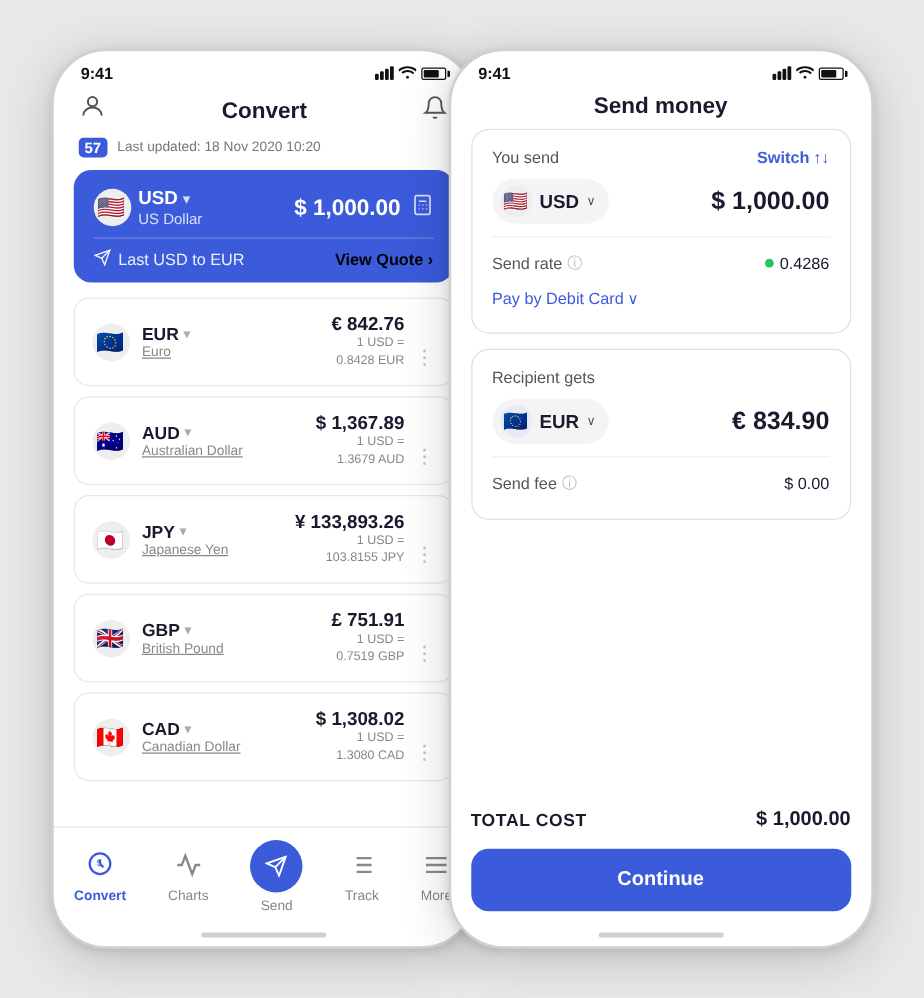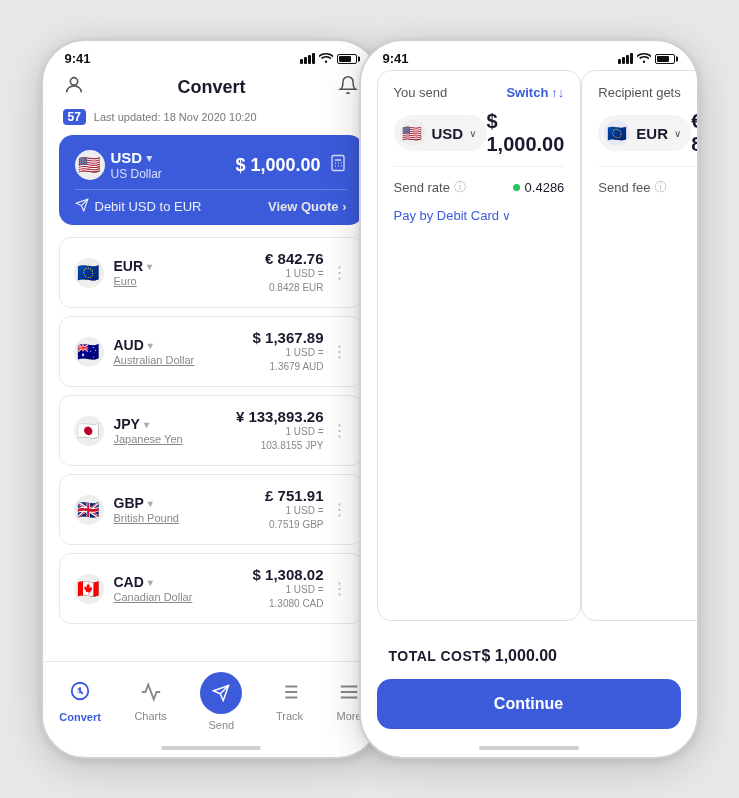--- a/index.html
+++ b/index.html
@@ -167,21 +167,21 @@
       align-items: center;
       margin-top: 8px;
       padding-top: 8px;
       border-top: 1px solid rgba(255,255,255,0.25);
     }
     .send-label {
       display: flex; align-items: center; gap: 6px;
       font-size: 13px; color: rgba(255,255,255,0.9);
     }
     .view-quote {
-      font-size: 13px; font-weight: 600; color: #e5e5e5;
+      font-size: 13px; font-weight: 600; color: #000000;
       display: flex; align-items: center; gap: 2px;
     }
 
     
     .currency-row {
       background: #fff;
       border: 1px solid #e8e8e8;
       border-radius: 12px;
       padding: 12px 14px;
       margin-bottom: 8px;
@@ -193,21 +193,21 @@
       display: flex;
       align-items: center;
       gap: 10px;
     }
     .currency-row-info {}
     .currency-row-code {
       display: flex; align-items: center; gap: 4px;
       font-size: 14px; font-weight: 700; color: #1a1a2e;
     }
     .currency-row-name { font-size: 11px; color: #888; margin-top: 1px; text-decoration: underline; }
-    .currency-row-right { text-align: right; display: flex; align-items: center; gap: 8px; }
+    .currency-row-right { text-align: right; display: flex; align-items: flex-end; gap: 8px; }
     .currency-row-amount { font-size: 15px; font-weight: 700; color: #1a1a2e; }
     .currency-row-rate { font-size: 10px; color: #888; line-height: 1.4; text-align: right; }
     .three-dots { color: #bbb; font-size: 16px; cursor: pointer; }
 
     
     .tab-bar {
       display: flex;
       justify-content: space-around;
       align-items: center;
       padding: 8px 0 6px 0;
@@ -240,21 +240,21 @@
       flex-shrink: 0;
     }
     .home-bar {
       width: 100px; height: 4px;
       background: #111;
       border-radius: 2px;
       opacity: 0.2;
     }
 
     
-    .send-screen { padding: 0 16px; flex: 1; display: flex; flex-direction: row; overflow: hidden; }
+    .send-screen { padding: 0 16px; flex: 1; display: flex; flex-direction: column; overflow: hidden; }
 
     .section-card {
       background: #fff;
       border: 1.5px solid #e0e0e0;
       border-radius: 14px;
       padding: 14px 16px;
       margin-bottom: 12px;
     }
     .section-label-row {
       display: flex;
@@ -289,22 +289,23 @@
       align-items: center;
       padding: 6px 0;
     }
     .info-label { font-size: 13px; color: #555; display: flex; align-items: center; gap: 4px; text-align: right; }
     .info-value { font-size: 13px; color: #1a1a2e; font-weight: 500; }
     .dot-green { width: 7px; height: 7px; border-radius: 50%; background: #22c55e; display: inline-block; }
     .info-value-blue { font-size: 13px; color: #3b5bdb; font-weight: 500; display: flex; align-items: center; gap: 3px; }
 
     .total-cost-row {
       display: flex;
-      align-items: center;
-      padding: 14px 28px;
+      justify-content: space-between;
+      align-items: center;
+      padding: 14px 16px;
       margin-top: auto;
       flex-shrink: 0;
     }
     .total-label { font-size: 14px; font-weight: 700; color: #1a1a2e; letter-spacing: 0.5px; }
     .total-amount { font-size: 16px; font-weight: 700; color: #1a1a2e; }
 
     .continue-btn {
       background: #3b5bdb;
       color: #fff;
       border: none;
@@ -400,21 +401,21 @@
           </div>
         </div>
         <div class="base-bottom">
           <div class="send-label">
             <span>
               <svg width="14" height="14" viewBox="0 0 24 24" fill="none" stroke="rgba(255,255,255,0.9)" stroke-width="2">
                   <line x1="22" y1="2" x2="11" y2="13"></line>
                   <polygon points="22 2 15 22 11 13 2 9 22 2"></polygon>
                 </svg>
             </span>
-            <span>Debit USD to EUR</span>
+            <span>Last USD to EUR</span>
           </div>
           <span class="view-quote">View Quote ›</span>
         </div>
       </div>
 
       <div id="currency-list">
           <div class="currency-row">
       <div class="currency-row-left">
         <div class="flag-circle">🇪🇺</div>
         <div class="currency-row-info">
@@ -586,20 +587,25 @@
           <svg width="14" height="11" viewBox="0 0 14 11">
               <path d="M7 8.5a1.2 1.2 0 110 2.4A1.2 1.2 0 017 8.5zM7 5.5C8.7 5.5 10.2 6.2 11.3 7.3l1.2-1.2A7 7 0 007 4C5.1 4 3.4 4.7 2.1 5.8l1.2 1.2C4.5 6.1 5.7 5.5 7 5.5zm0-3C9.6 2.5 11.9 3.5 13.6 5.2l1.2-1.2C12.9 2.1 10.1 1 7 1 3.9 1 1.1 2.1-.8 4l1.2 1.2C2.1 3.5 4.4 2.5 7 2.5z" fill="#111"></path>
             </svg>
         </span>
         <div class="battery-icon">
           <div class="battery-fill"></div>
         </div>
       </div>
     </div>
 
+    <div class="app-header">
+      <span style="width:22px"></span>
+      <span class="header-title">Send money</span>
+      <span style="width:22px"></span>
+    </div>
 
     <div class="screen-content send-screen">
 
       <div class="section-card">
         <div class="section-label-row">
           <span class="section-label">You send</span>
           <span class="switch-btn">
             <span>Switch</span>
             <span>↑↓</span>
           </span>

